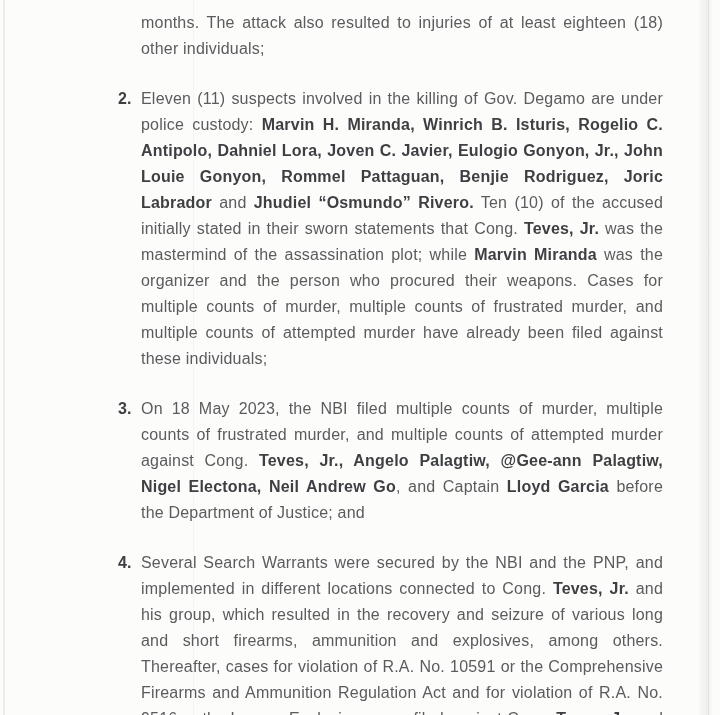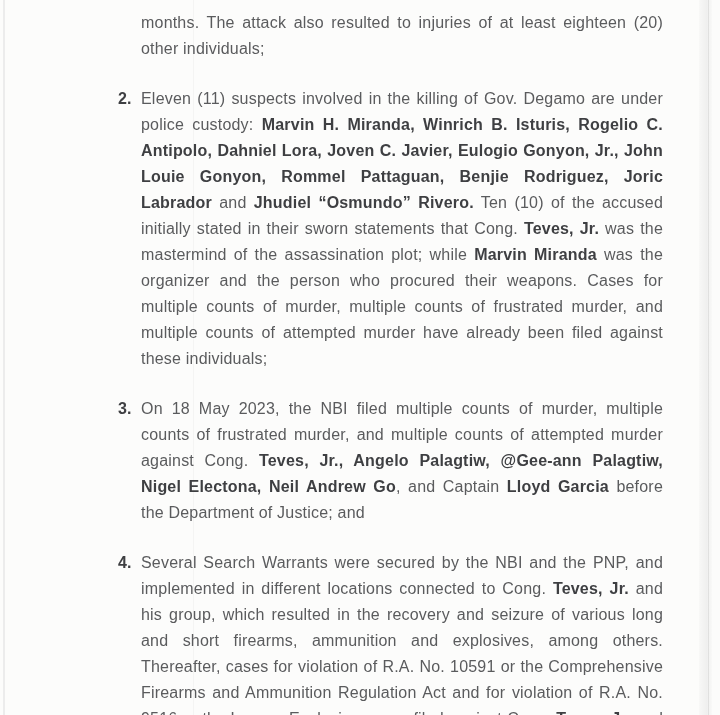--- a/index.html
+++ b/index.html
@@ -54,21 +54,21 @@
 <body>
 
 <div class="scan-page">
   <div class="artifact left-line"></div>
   <div class="artifact mid-crease"></div>
   <div class="artifact right-band"></div>
   <div class="artifact right-line"></div>
 
   <div class="content">
 
-    <p class="para intro"><span class="seg-r">months. The attack also resulted to injuries of at least eighteen (20) other individuals;</span></p>
+    <p class="para intro"><span class="seg-r">months. The attack also resulted to injuries of at least eighteen (18) other individuals;</span></p>
 
     <div class="item">
       <span class="num">2.</span>
       <p class="para"><span class="seg-r">Eleven (11) suspects involved in the killing of Gov. Degamo are under police custody: </span><span class="seg-b">Marvin H. Miranda, Winrich B. Isturis, Rogelio C. Antipolo, Dahniel Lora, Joven C. Javier, Eulogio Gonyon, Jr., John Louie Gonyon, Rommel Pattaguan, Benjie Rodriguez, Joric Labrador</span><span class="seg-r"> and </span><span class="seg-b">Jhudiel “Osmundo” Rivero.</span><span class="seg-r"> Ten (10) of the accused initially stated in their sworn statements that Cong. </span><span class="seg-b">Teves, Jr.</span><span class="seg-r"> was the mastermind of the assassination plot; while </span><span class="seg-b">Marvin Miranda</span><span class="seg-r"> was the organizer and the person who procured their weapons. Cases for multiple counts of murder, multiple counts of frustrated murder, and multiple counts of attempted murder have already been filed against these individuals;</span></p>
     </div>
 
     <div class="item">
       <span class="num">3.</span>
       <p class="para"><span class="seg-r">On 18 May 2023, the NBI filed multiple counts of murder, multiple counts of frustrated murder, and multiple counts of attempted murder against Cong. </span><span class="seg-b">Teves, Jr., Angelo Palagtiw, @Gee-ann Palagtiw, Nigel Electona, Neil Andrew Go</span><span class="seg-r">, and Captain </span><span class="seg-b">Lloyd Garcia</span><span class="seg-r"> before the Department of Justice; and</span></p>
     </div>

